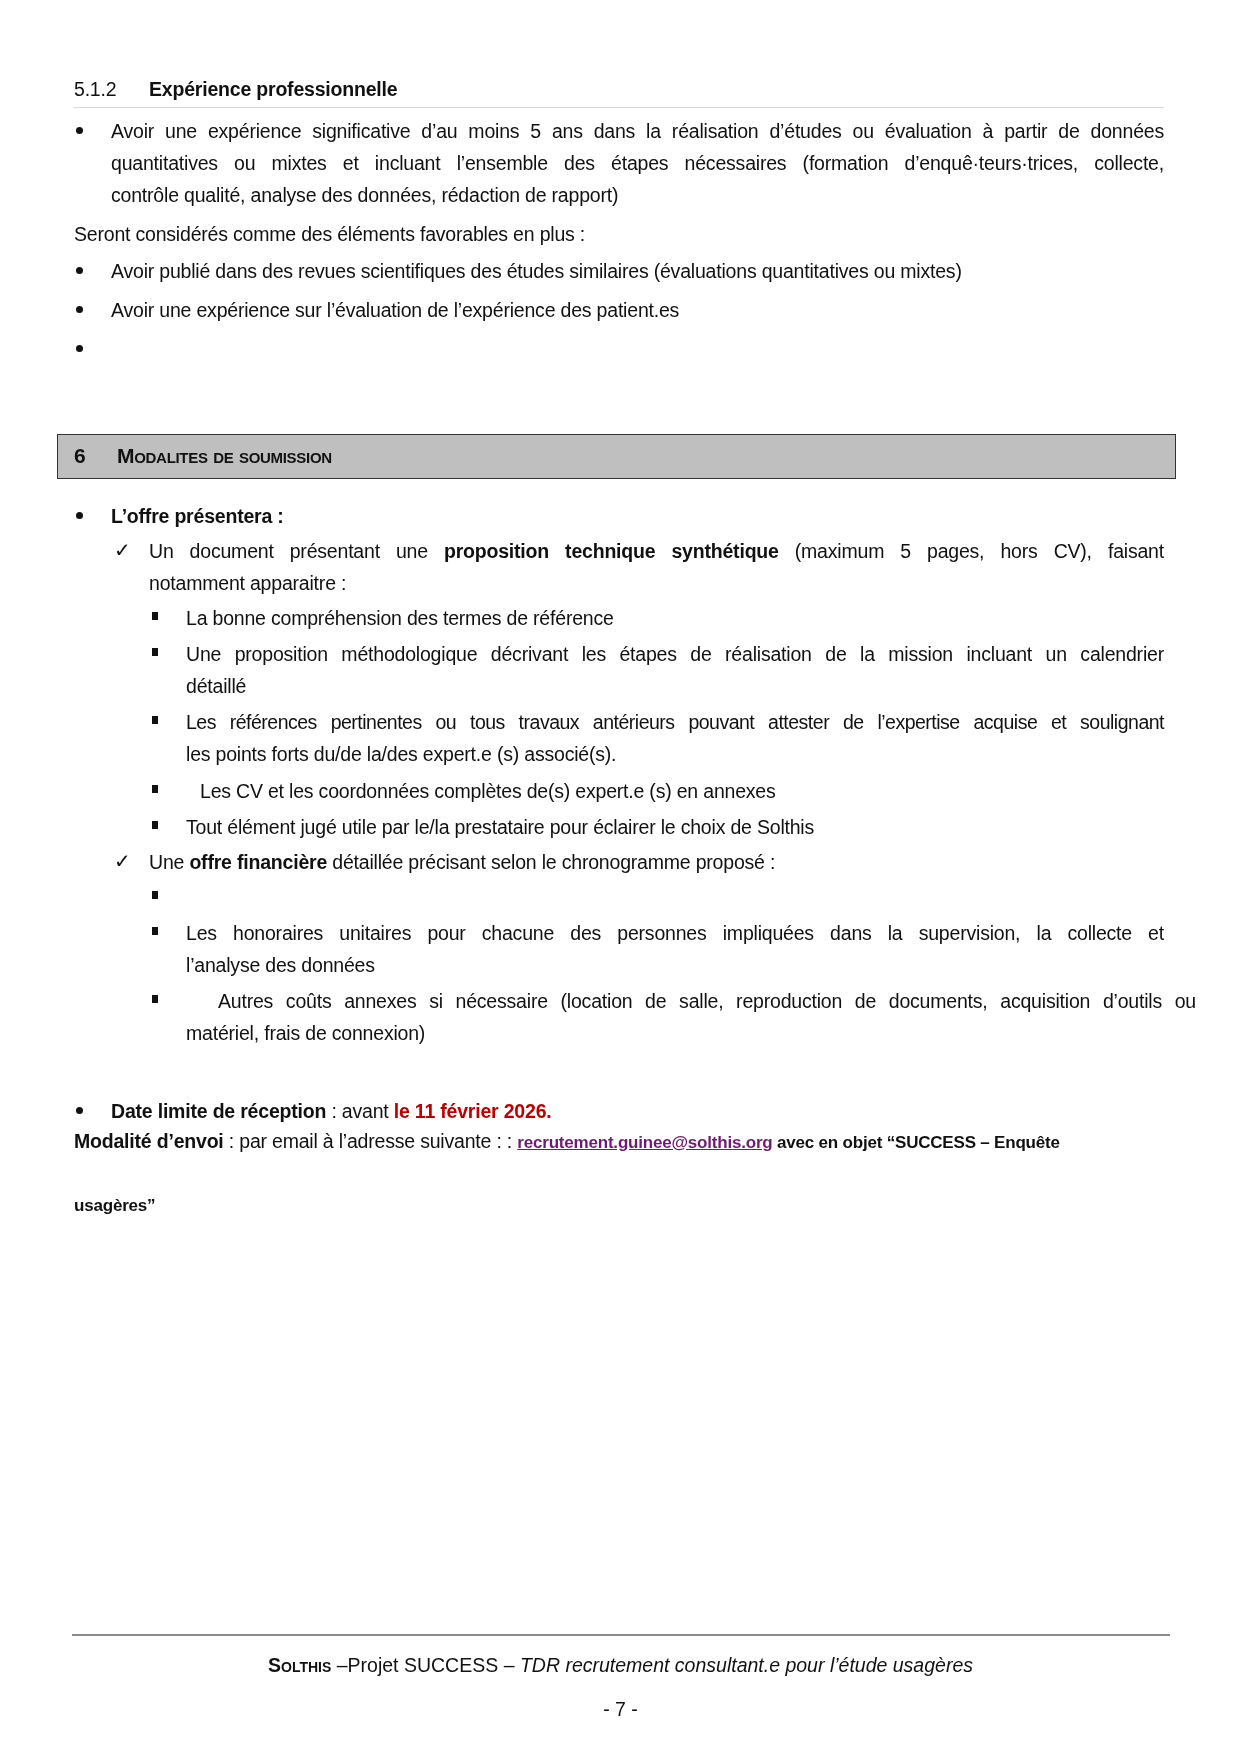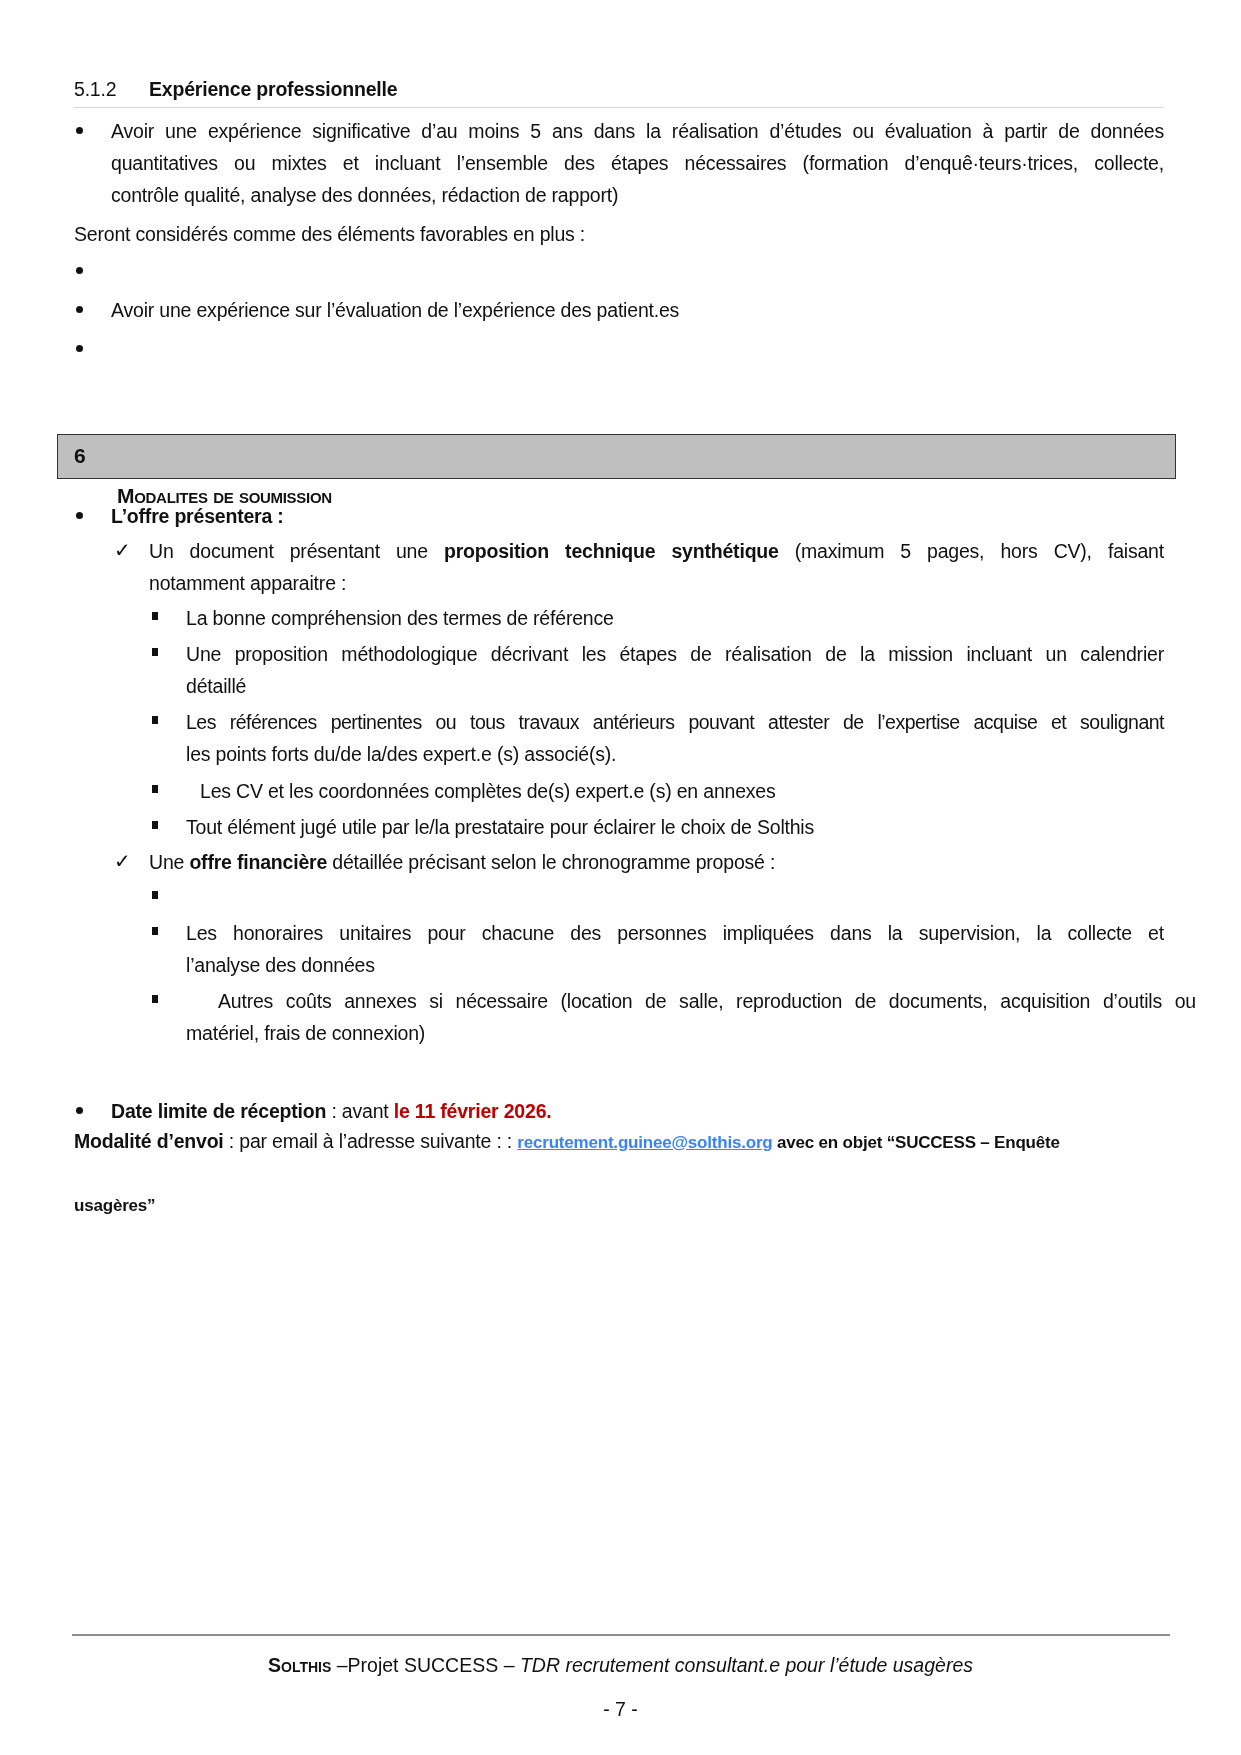--- a/index.html
+++ b/index.html
@@ -10,23 +10,23 @@
   .just { white-space: normal; text-align: justify; text-align-last: justify; }
   b, .b { font-weight: bold; }
   .sub-heading { position: absolute; left: 74px; top: 77px; width: 1090px; height: 30px;
                  border-bottom: 1.5px solid #d9d9d9; }
   .bullet-dot { position: absolute; width: 7px; height: 7px; border-radius: 50%; background: #111; }
   .bullet-sq { position: absolute; width: 6px; height: 8px; background: #111; }
   .check { position: absolute; font-size: 20px; line-height: 24px; color: #111; }
   .banner { position: absolute; left: 57px; top: 434px; width: 1119px; height: 45px;
             background: #bfbfbf; border: 1.5px solid #333; box-sizing: border-box; }
   .banner-num { position: absolute; left: 16px; top: 9px; font-size: 21px; font-weight: bold; }
-  .banner-title { position: absolute; left: 59px; top: 9px; font-size: 21px; font-weight: bold; font-variant: small-caps; letter-spacing: -0.3px; margin-top: 40px; }
+  .banner-title { position: absolute; left: 59px; top: 9px; font-size: 21px; font-weight: bold; font-variant: small-caps; letter-spacing: -0.3px; }
   .red { color: #c00000; font-weight: bold; }
-  .email { color: #3b82f6; font-weight: bold; text-decoration: underline; }
+  .email { color: #701a75; font-weight: bold; text-decoration: underline; }
   .footer-rule { position: absolute; left: 72px; top: 1634px; width: 1098px; height: 0; border-top: 2px solid #8c8c8c; }
   .footer-text { position: absolute; left: 0; width: 1241px; text-align: center; font-size: 19.5px; line-height: 24px; }
   .small-caps { font-variant: small-caps; font-weight: bold; }
   .ital { font-style: italic; }
   .smaller { font-size: 17px; }
 </style>
 </head>
 <body>
 
 <div class="page">
@@ -36,20 +36,21 @@
   <span class="t b" style="left:149px; top:77px;">Expérience professionnelle</span>
 
   <span class="bullet-dot" style="left:76px; top:127px;"></span>
   <span class="t just" style="left:111px; top:119px; width:1053px;">Avoir une expérience significative d’au moins 5 ans dans la réalisation d’études ou évaluation à partir de données</span>
   <span class="t just" style="left:111px; top:151px; width:1053px;">quantitatives ou mixtes et incluant l’ensemble des étapes nécessaires (formation d’enquê·teurs·trices, collecte,</span>
   <span class="t" style="left:111px; top:183px;">contrôle qualité, analyse des données, rédaction de rapport)</span>
 
   <span class="t" style="left:74px; top:222px;">Seront considérés comme des éléments favorables en plus :</span>
 
   <span class="bullet-dot" style="left:76px; top:267px;"></span>
+  <span class="t" style="left:111px; top:259px;">Avoir publié dans des revues scientifiques des études similaires (évaluations quantitatives ou mixtes)</span>
   <span class="bullet-dot" style="left:76px; top:306px;"></span>
   <span class="t" style="left:111px; top:298px;">Avoir une expérience sur l’évaluation de l’expérience des patient.es</span>
   <span class="bullet-dot" style="left:76px; top:345px;"></span>
 
   <div class="banner">
     <span class="banner-num">6</span>
     <span class="banner-title">Modalites de soumission</span>
   </div>
 
   <span class="bullet-dot" style="left:76px; top:512px;"></span>

